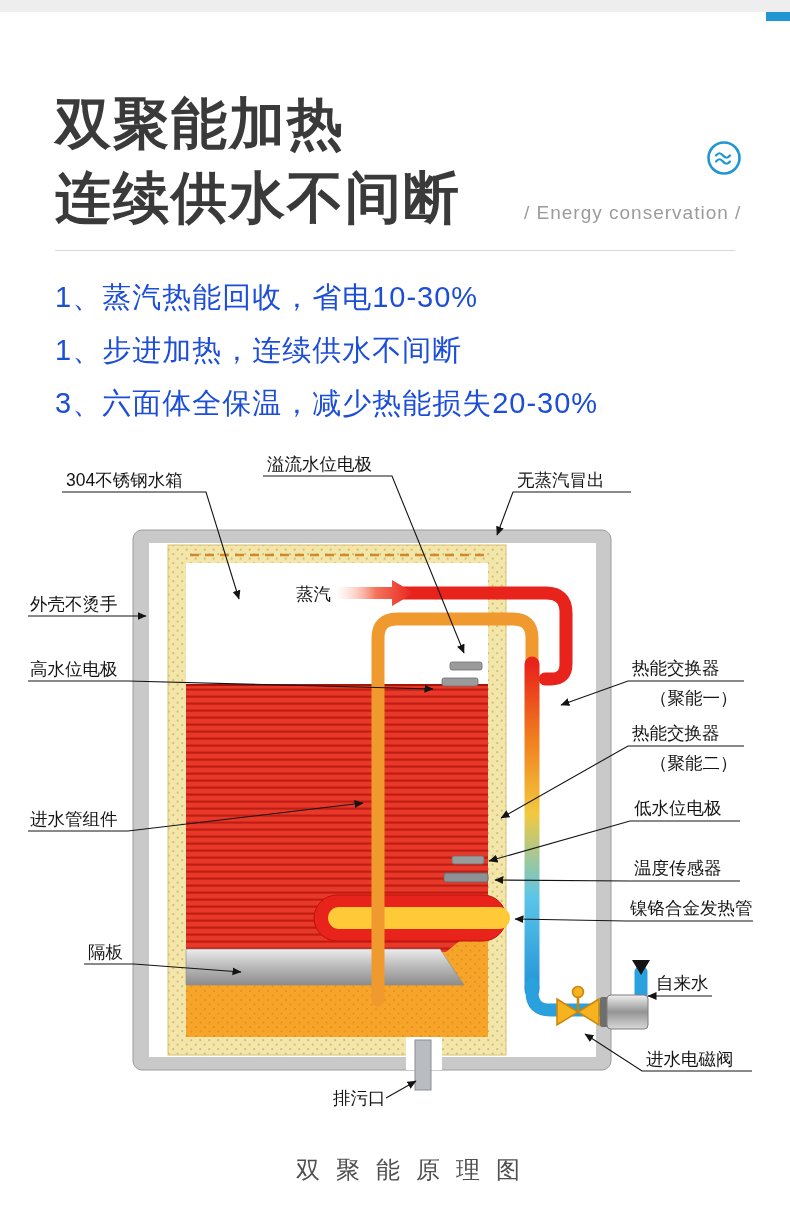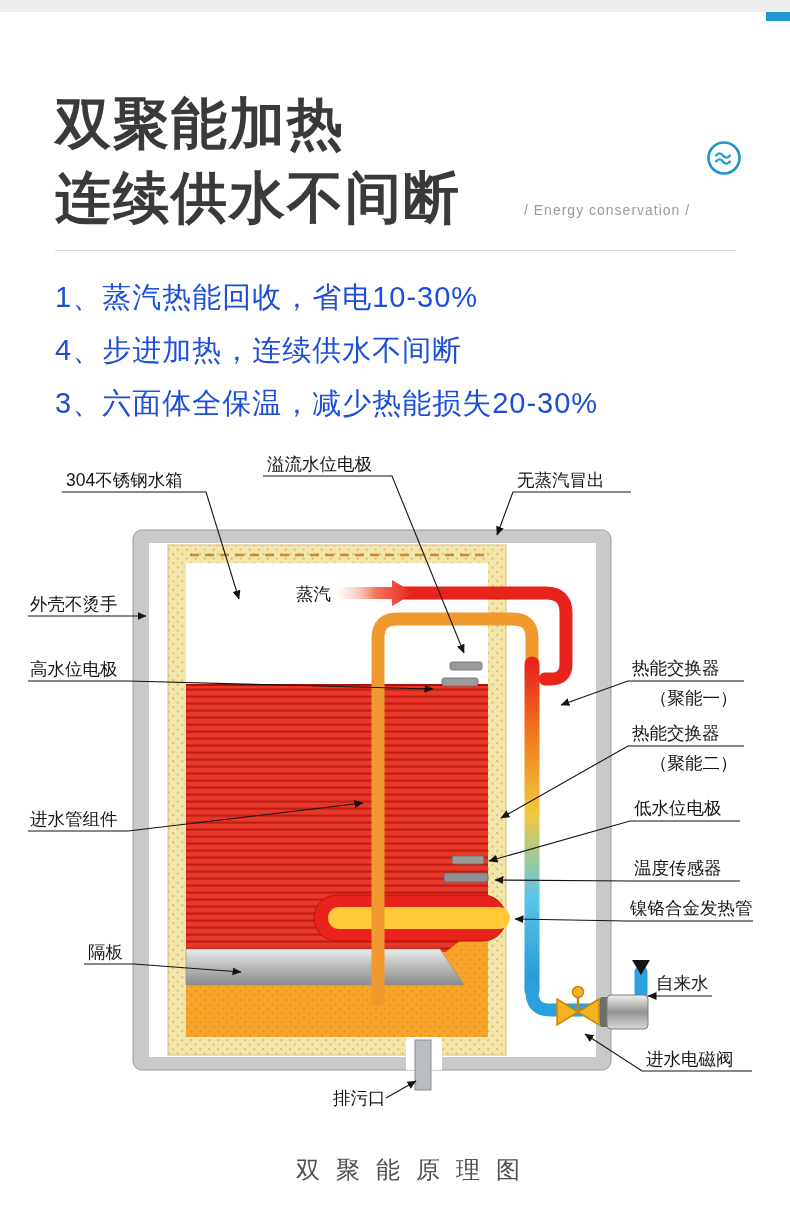--- a/index.html
+++ b/index.html
@@ -3,21 +3,21 @@
 <meta charset="utf-8">
 <style>
   html,body { margin:0; padding:0; background:#eee; }
   .page { position:relative; width:790px; height:1224px; background:#ffffff;
           font-family:"Liberation Sans", sans-serif; overflow:hidden; margin:12px auto; }
   .corner { position:absolute; right:0; top:0; width:24px; height:9px; background:#2196d3; }
   .title { position:absolute; left:55px; margin:0; font-size:56px; font-weight:800;
            color:#3a3a3a; letter-spacing:2px; line-height:1; }
   #t1 { top:84px; }
   #t2 { top:158px; }
-  .en { position:absolute; left:524px; top:190px; font-size:14px; color:#9b9b9b; letter-spacing:1px; }
+  .en { position:absolute; left:524px; top:190px; font-size:19px; color:#9b9b9b; letter-spacing:1px; }
   .wave { position:absolute; left:705px; top:127px; }
   .divider { position:absolute; left:55px; top:238px; width:680px; height:1px; background:#d8d8d8; }
   .features { position:absolute; left:55px; top:266px; font-size:29px; color:#1d4ed8; }
   .features div { margin-bottom:13px; letter-spacing:1px; }
   .diagram { position:absolute; left:0; top:430px; }
   .diagram text { font-family:"Liberation Sans", sans-serif; font-size:17.5px; fill:#141414; }
   .leader { fill:none; stroke:#141414; stroke-width:1.1; }
   .caption { position:absolute; left:13px; top:1142px; width:100%; text-align:center;
              font-size:24px; color:#4f4f4f; letter-spacing:16px; text-indent:16px; }
   .bottom-bar { position:absolute; left:0; top:1217px; width:100%; height:7px; background:#2196d3; }
@@ -36,21 +36,21 @@
   <svg class="wave" width="38" height="38" viewBox="0 0 38 38">
     <circle cx="19" cy="19" r="15.5" fill="none" stroke="#2196d3" stroke-width="2.6"></circle>
     <path d="M11 16.5 q3.5 -4.5 7 0 t7 0" fill="none" stroke="#2196d3" stroke-width="2.2" stroke-linecap="round"></path>
     <path d="M11 22.5 q3.5 -4.5 7 0 t7 0" fill="none" stroke="#2196d3" stroke-width="2.2" stroke-linecap="round"></path>
   </svg>
 
   <div class="divider"></div>
 
   <div class="features">
     <div>1、蒸汽热能回收，省电10-30%</div>
-    <div>4、步进加热，连续供水不间断</div>
+    <div>1、步进加热，连续供水不间断</div>
     <div>3、六面体全保温，减少热能损失20-30%</div>
   </div>
 
   <svg class="diagram" width="790" height="680" viewBox="0 430 790 680">
     <defs>
       <pattern id="insul" width="9" height="9" patternUnits="userSpaceOnUse">
         <rect width="9" height="9" fill="#f3e6ab"></rect>
         <circle cx="2.2" cy="2.2" r="1.1" fill="#d6bd6f"></circle>
         <circle cx="6.7" cy="6.7" r="1.1" fill="#d6bd6f"></circle>
       </pattern>

